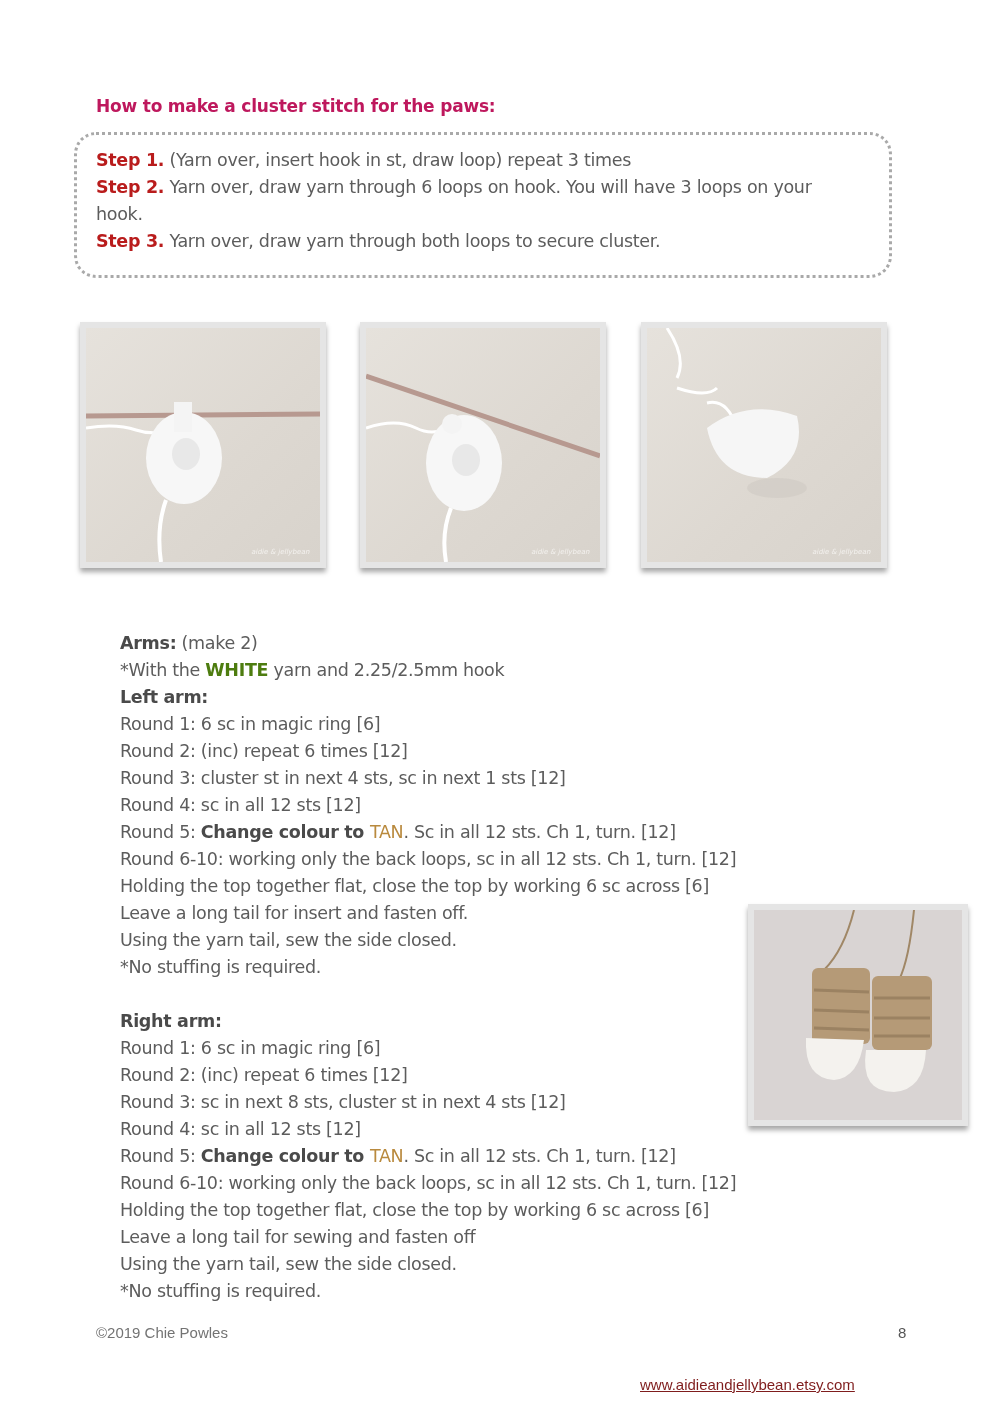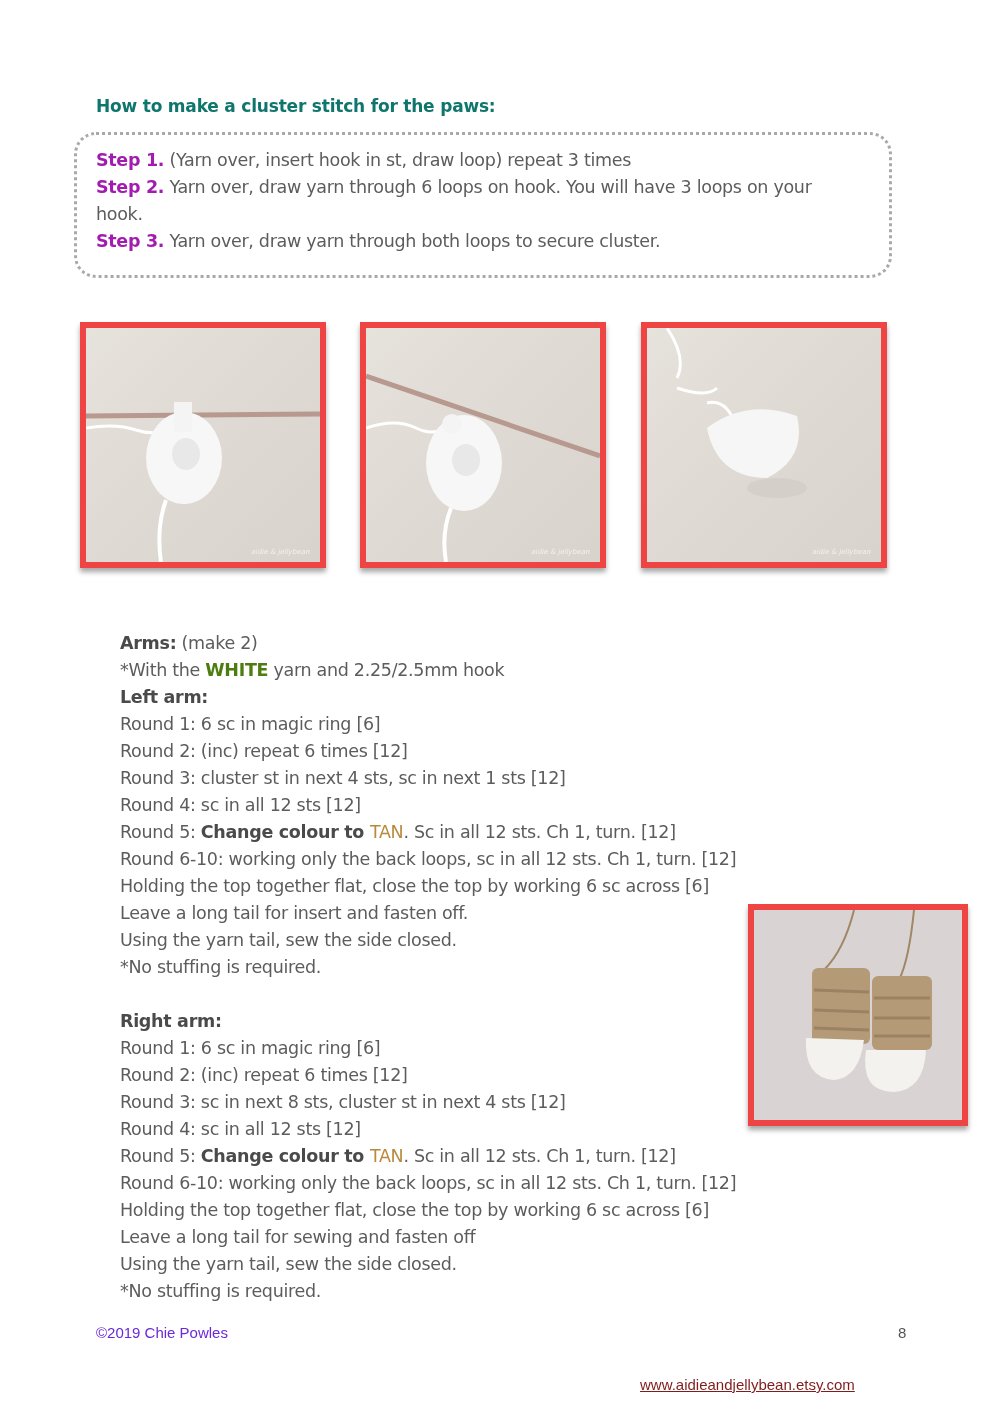--- a/index.html
+++ b/index.html
@@ -1,30 +1,30 @@
 <!DOCTYPE html>
 <html><head>
 <meta charset="utf-8">
 <style>
   html, body { margin:0; padding:0; background:#ffffff; }
   body { width:1000px; height:1413px; position:relative; overflow:hidden;
          font-family:"DejaVu Sans", sans-serif; color:#5a5a5a; }
-  .page-heading { position:absolute; left:96px; top:96px; font-size:17px; font-weight:bold; color:#0f766e; letter-spacing:-0.2px; }
+  .page-heading { position:absolute; left:96px; top:96px; font-size:17px; font-weight:bold; color:#be185d; letter-spacing:-0.2px; }
   .steps-box { position:absolute; left:74px; top:132px; width:818px; height:146px;
                border:3px dotted #a9a9a9; border-radius:22px; box-sizing:border-box; }
   .step-line { position:absolute; left:96px; font-size:17.5px; color:#5c5c5c; letter-spacing:-0.3px; white-space:nowrap; }
-  .step-line b { color:#a21caf; }
-  .photo-frame { position:absolute; background:#ef4444; box-shadow:0 4px 5px rgba(0,0,0,0.35); }
+  .step-line b { color:#b91c1c; }
+  .photo-frame { position:absolute; background:#e5e5e5; box-shadow:0 4px 5px rgba(0,0,0,0.35); }
   .photo { position:absolute; left:6px; top:6px; right:6px; bottom:6px; overflow:hidden;
            background:linear-gradient(135deg,#e6e2dc 0%,#ddd8d1 60%,#d8d3cc 100%); }
   .text-line { position:absolute; left:96px; font-size:17.5px; color:#5c5c5c; letter-spacing:-0.3px; white-space:nowrap;margin-left:24px; }
   .text-line .bold { font-weight:bold; color:#4a4a4a; }
   .text-line .white-word { font-weight:bold; color:#4d7c0f; }
   .text-line .tan-word { color:#b98a3e; font-weight:normal; }
-  .footer-left { position:absolute; left:96px; top:1324px; font-family:"Liberation Sans", sans-serif; font-size:15px; color:#6d28d9; }
+  .footer-left { position:absolute; left:96px; top:1324px; font-family:"Liberation Sans", sans-serif; font-size:15px; color:#737373; }
   .footer-link { position:absolute; left:640px; top:1376px; font-family:"Liberation Sans", sans-serif; font-size:15px; color:#7f1d1d; text-decoration:underline; }
   .footer-page { position:absolute; left:898px; top:1324px; font-family:"Liberation Sans", sans-serif; font-size:15px; color:#555; }
   .watermark { position:absolute; right:10px; bottom:6px; font-size:7px; color:#f3f1ee; font-style:italic; }
 </style>
 </head>
 <body>
 
 <div class="page-heading">How to make a cluster stitch for the paws:</div>
 
 <div class="steps-box"></div>

